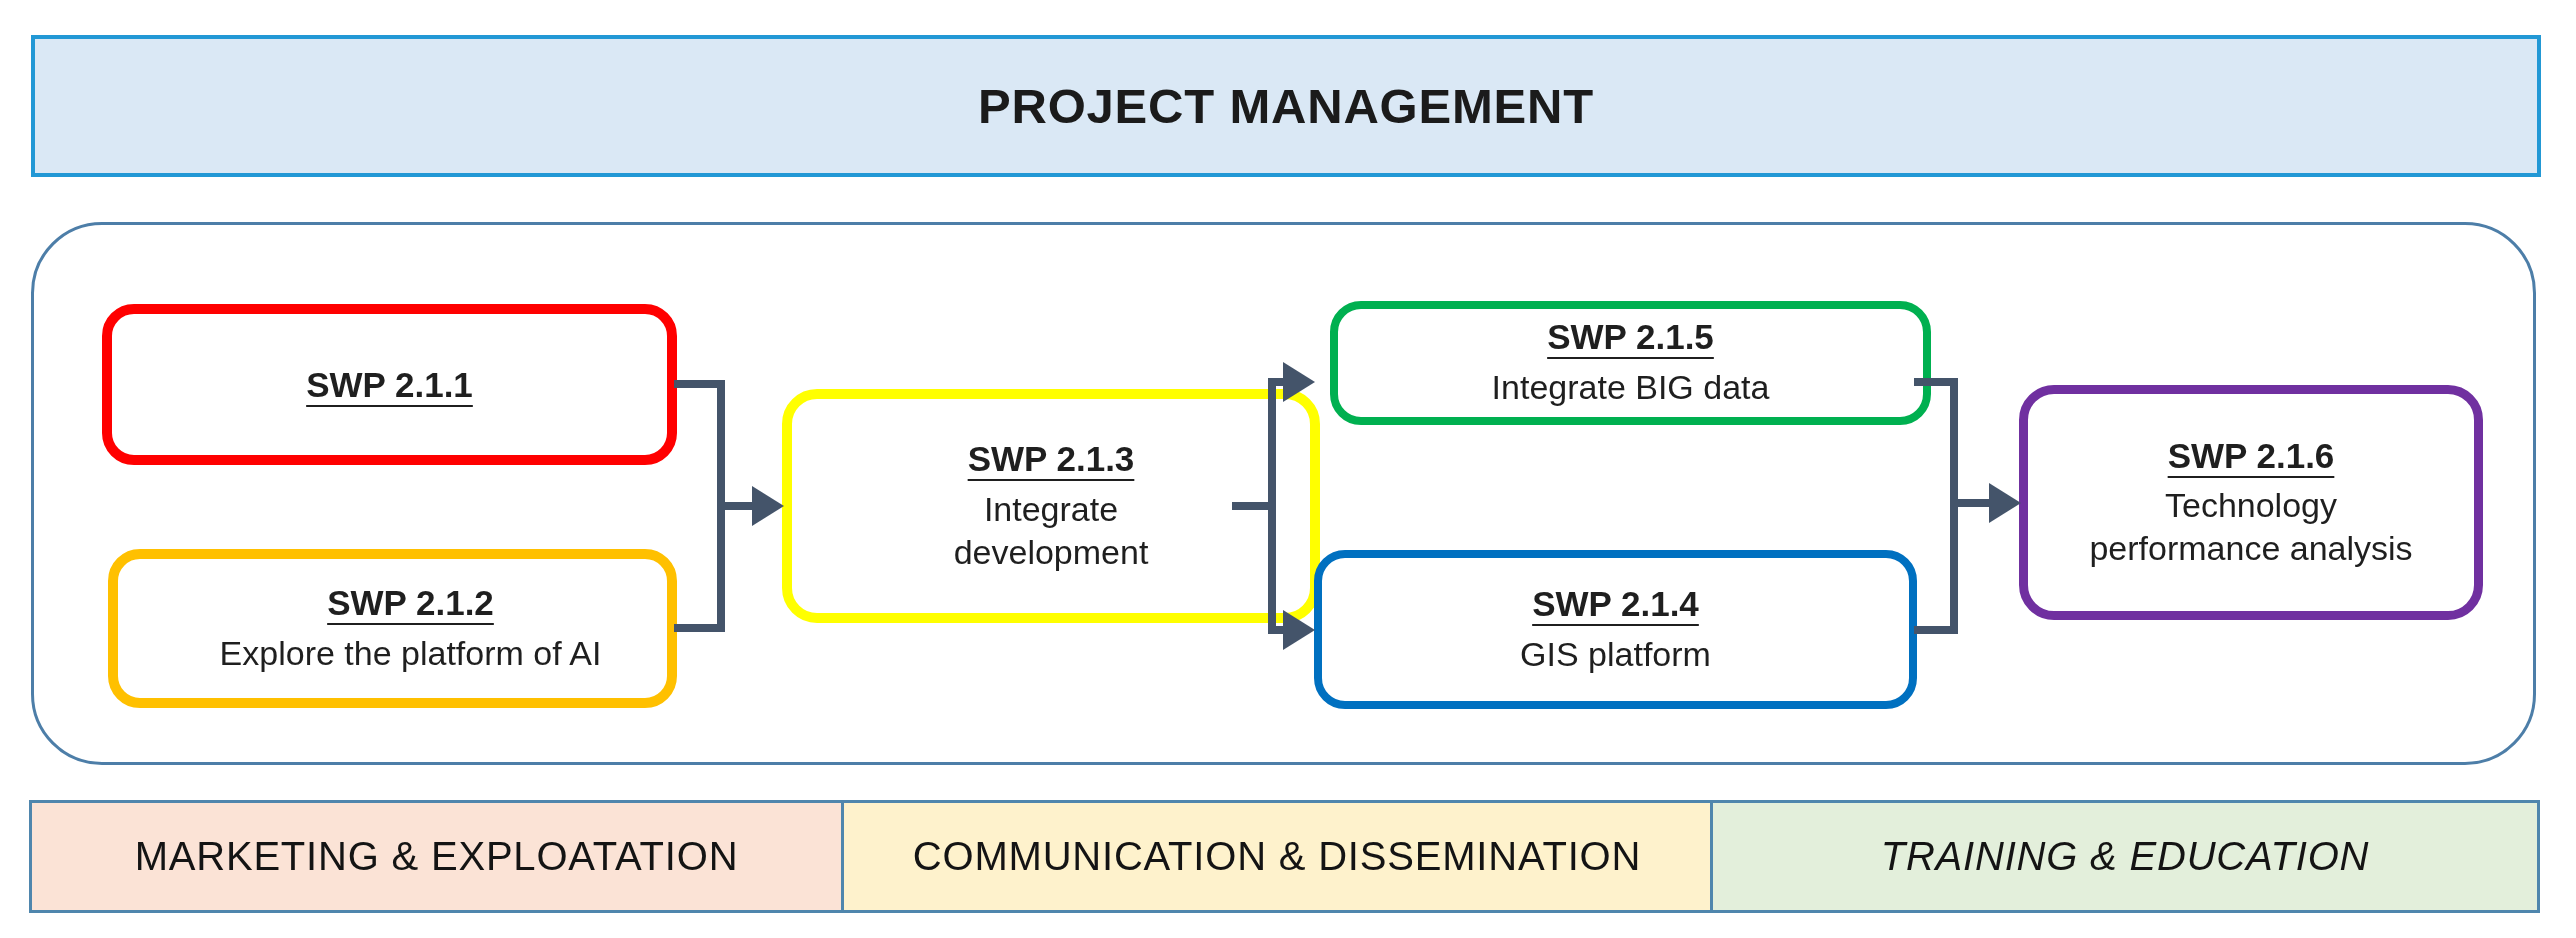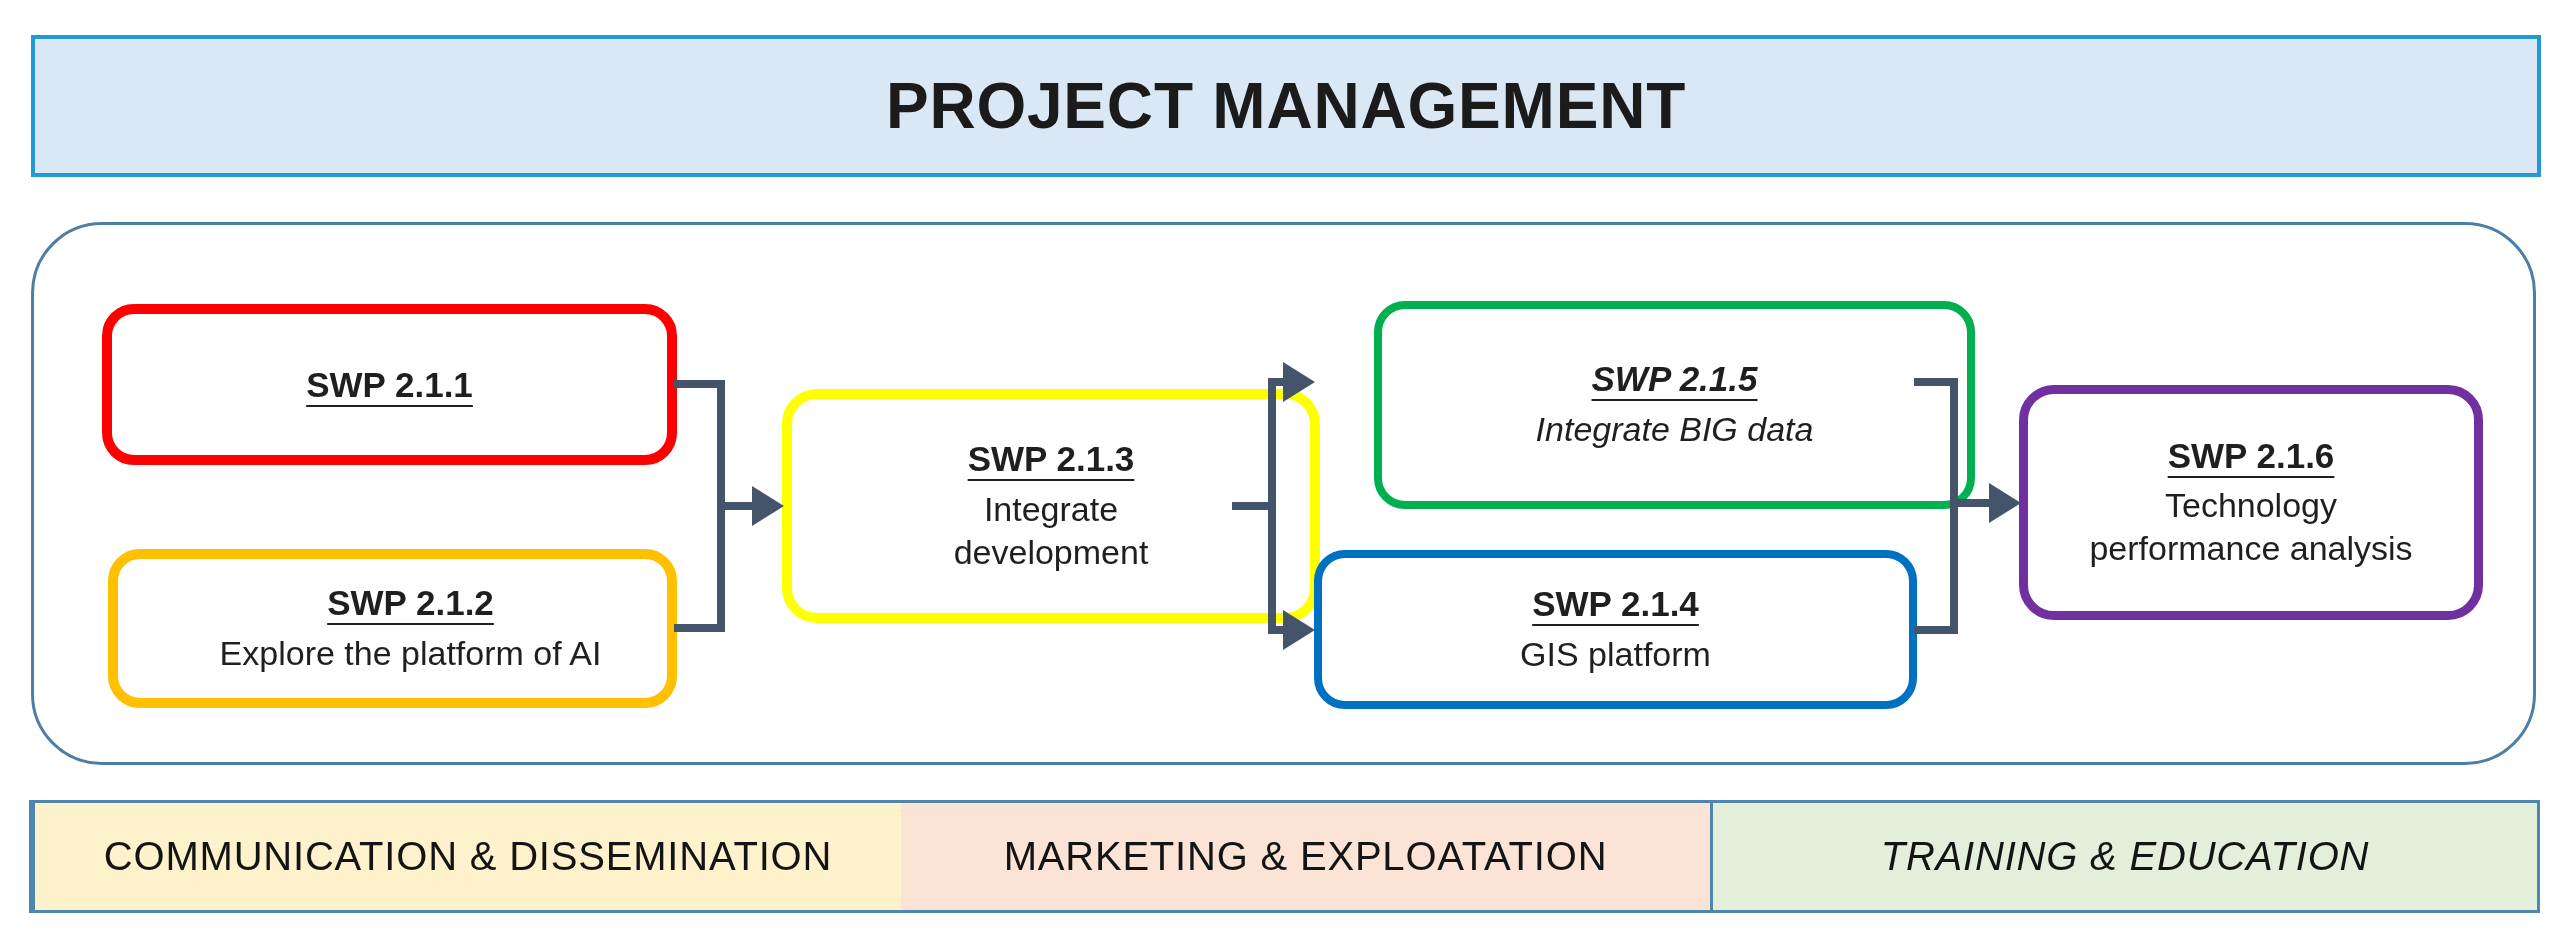--- a/index.html
+++ b/index.html
@@ -6,41 +6,41 @@
   .stage{
     position:relative;width:2576px;height:939px;background:#ffffff;overflow:hidden;
     font-family:"Liberation Sans",sans-serif;color:#1f1f1f;
   }
   
   .banner{
     position:absolute;left:31px;top:35px;width:2510px;height:142px;
     box-sizing:border-box;border:4.6px solid #2298d5;background:#dae8f5;
     display:flex;align-items:center;justify-content:center;
   }
-  .banner-title{font-size:64px;font-weight:700;letter-spacing:0.8px;color:#1b1b1b;}
+  .banner-title{font-size:49px;font-weight:700;letter-spacing:0.8px;color:#1b1b1b;}
   
   .container{
     position:absolute;left:31px;top:222px;width:2505px;height:543px;
     box-sizing:border-box;border:3.1px solid #4d7ea8;border-radius:71px;background:#ffffff;
   }
   
   .swp-box{
     position:absolute;box-sizing:border-box;background:#ffffff;
     display:flex;flex-direction:column;align-items:center;justify-content:center;
     text-align:center;row-gap:9.2px;
   }
   .swp-title{
     font-size:35px;font-weight:700;
     text-decoration:underline;text-decoration-thickness:2.3px;text-underline-offset:7.7px;
   }
   .swp-label{font-size:34px;line-height:1.25;white-space:pre-line;}
   .box-1{left:102px; top:304px;width:575px;height:161px;border:10px solid;border-radius:32px;}
   .box-2{left:108px; top:549px;width:569px;height:159px;border:10px solid;border-radius:32px;}
   .box-3{left:782px;top:389px;width:538px;height:234px;border:10px solid;border-radius:35px;}
-  .box-5{left:1374px;top:301px;width:601px;height:208px;border:8.5px solid;border-radius:31px;font-style:italic;}
+  .box-5{left:1330px;top:301px;width:601px;height:124px;border:8.5px solid;border-radius:31px;}
   .box-4{left:1314px;top:550px;width:603px;height:159px;border:8.5px solid;border-radius:31px;}
   .box-6{left:2019px;top:385px;width:464px;height:235px;border:9.2px solid;border-radius:35px;}
   
   .seg{position:absolute;background:#44546a;}
   .arrowhead{
     position:absolute;width:0;height:0;
     border-top:20px solid transparent;border-bottom:20px solid transparent;
     border-left:32px solid #44546a;
   }
   
@@ -112,25 +112,25 @@
   <div class="seg" style="left: 1268px; top: 626px; width: 19px; height: 7.7px; background: rgb(68, 84, 106);"></div>
   <div class="arrowhead" style="left: 1283px; top: 610px; border-left-color: rgb(68, 84, 106);"></div>
 
   <div class="seg" style="left: 1914px; top: 378px; width: 44px; height: 7.7px; background: rgb(68, 84, 106);"></div>
   <div class="seg" style="left: 1914px; top: 626px; width: 44px; height: 7.7px; background: rgb(68, 84, 106);"></div>
   <div class="seg" style="left: 1950px; top: 378px; width: 7.7px; height: 255px; background: rgb(68, 84, 106);"></div>
   <div class="seg" style="left: 1950px; top: 499px; width: 42px; height: 7.7px; background: rgb(68, 84, 106);"></div>
   <div class="arrowhead" style="left: 1989px; top: 483px; border-left-color: rgb(68, 84, 106);"></div>
 
   <div class="footer" style="border-color: rgb(79, 134, 173);">
+    <div class="bar bar-1" style="background: rgb(251, 227, 214);">
+      <span class="bar-label">MARKETING &amp; EXPLOATATION</span>
+    </div>
     <div class="bar bar-2" style="background: rgb(254, 242, 204); border-left-color: rgb(79, 134, 173);">
       <span class="bar-label">COMMUNICATION &amp; DISSEMINATION</span>
-    </div>
-    <div class="bar bar-1" style="background: rgb(251, 227, 214);">
-      <span class="bar-label">MARKETING &amp; EXPLOATATION</span>
     </div>
     <div class="bar bar-3" style="background: rgb(227, 239, 219); border-left-color: rgb(79, 134, 173);">
       <span class="bar-label">TRAINING &amp; EDUCATION</span>
     </div>
   </div>
 
 </div>
 
 
 </body></html>

